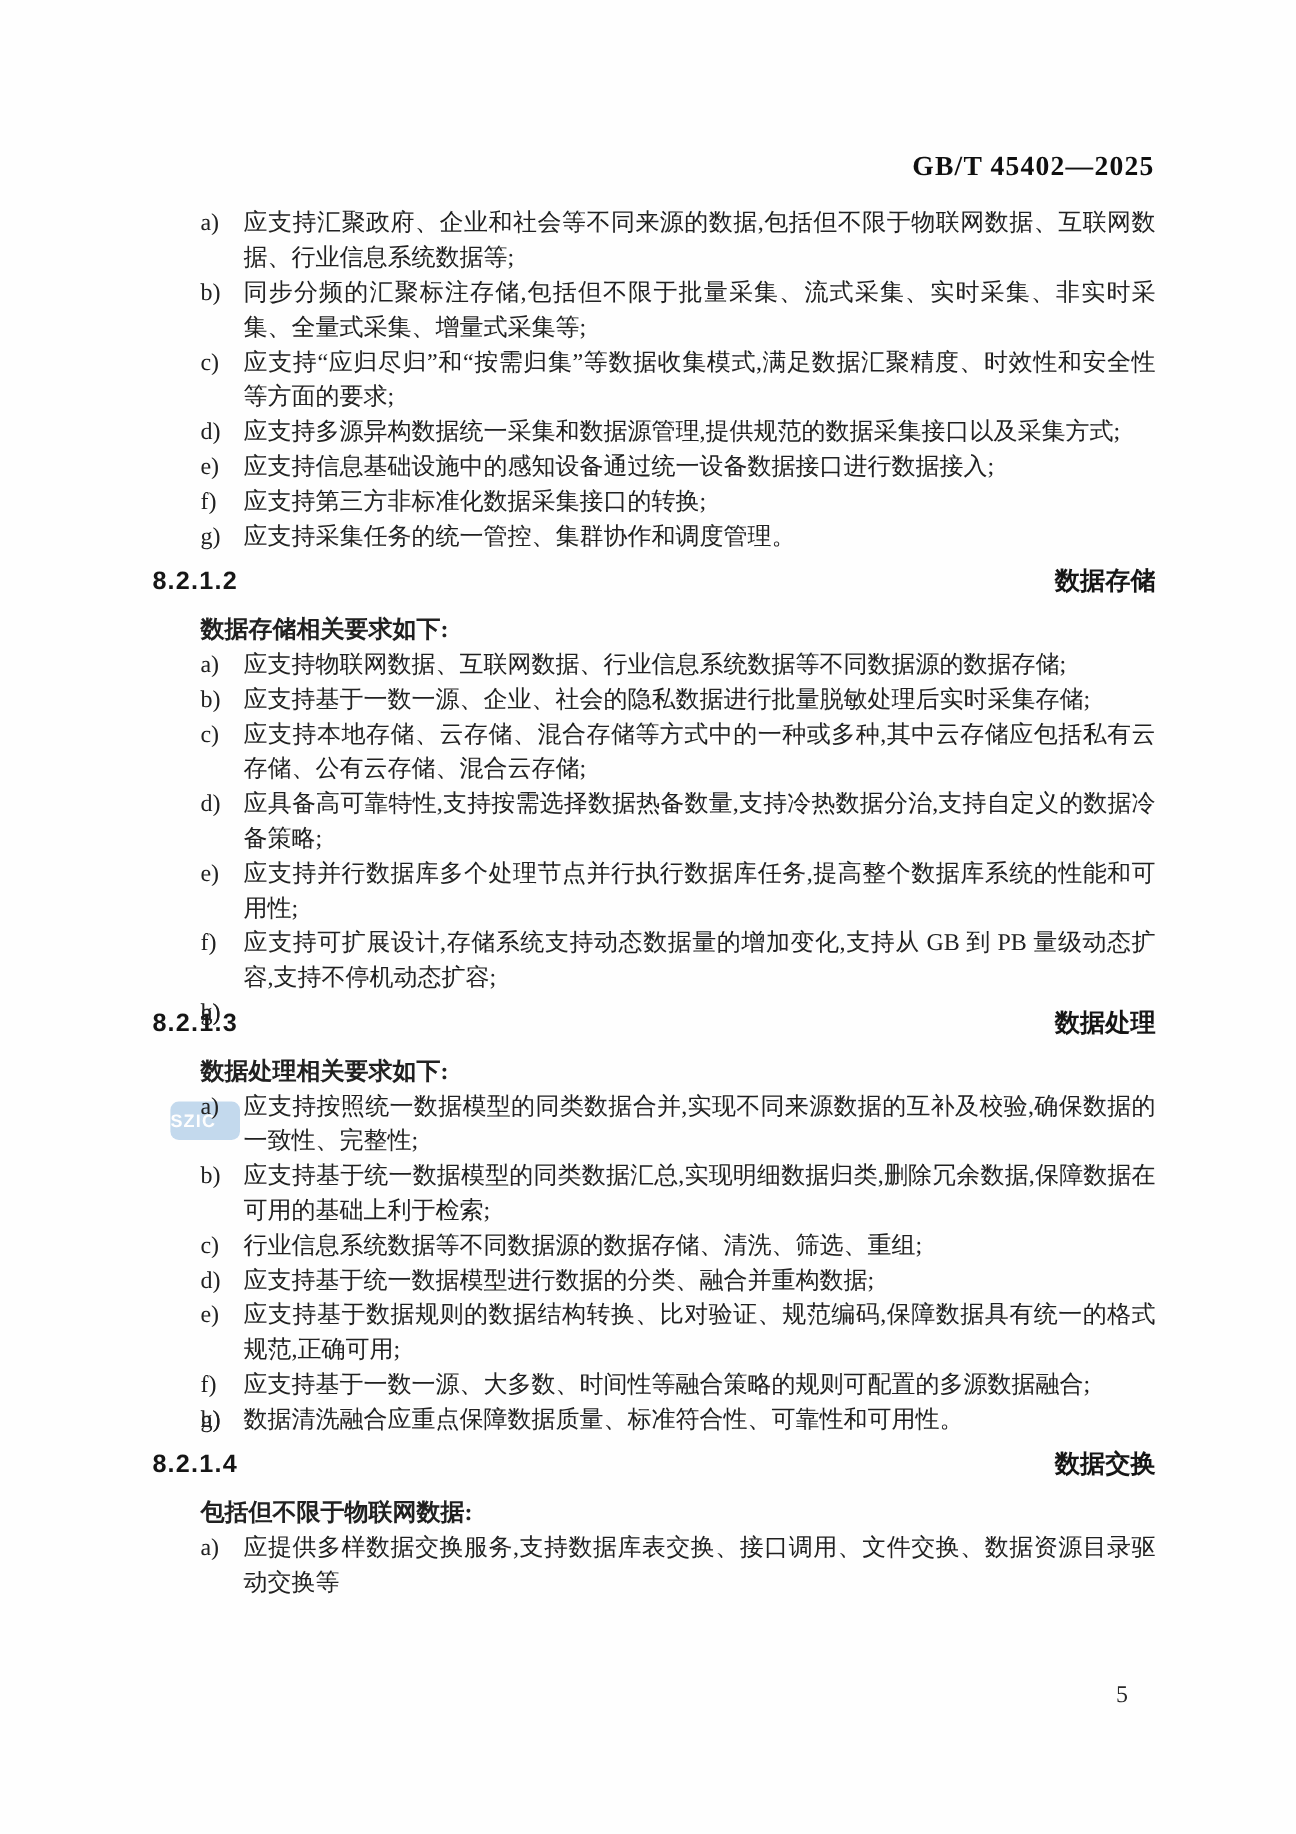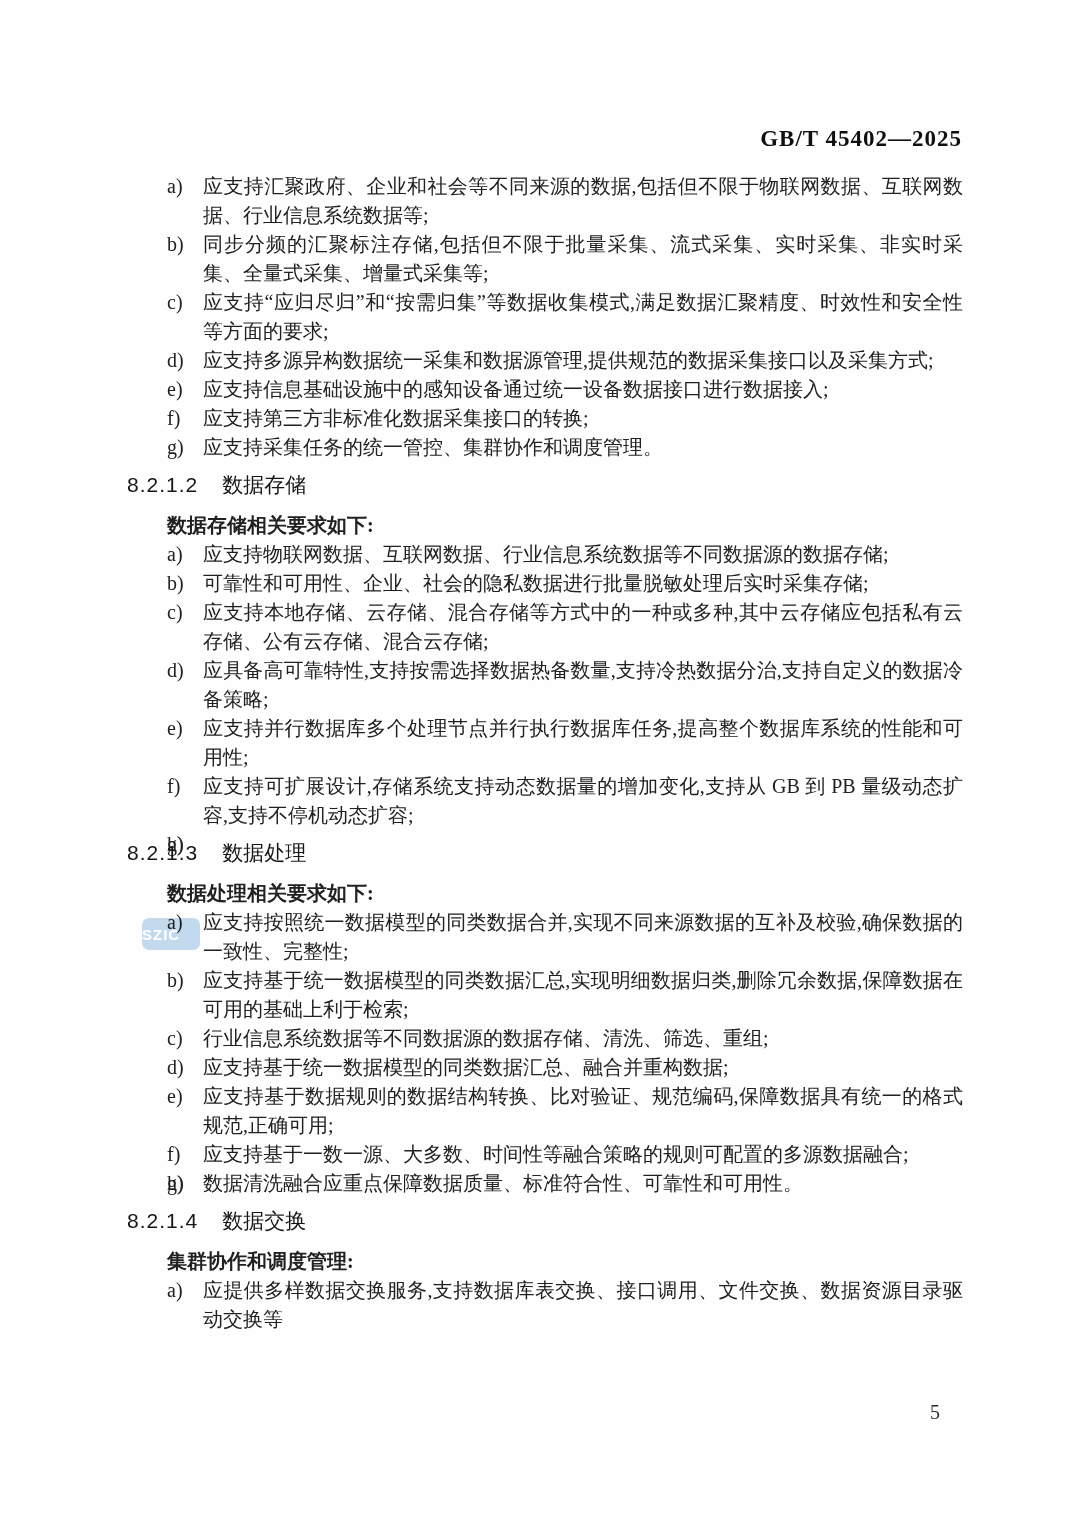--- a/index.html
+++ b/index.html
@@ -18,24 +18,24 @@
     font-weight:700;font-size:23px;letter-spacing:1px;
     color:#101010;
   }
   .content{
     position:absolute;left:127px;top:172px;width:836px;
     z-index:1;
   }
   .heading{
     display:flex;align-items:baseline;gap:24px;
     font-family:"Liberation Sans","DejaVu Sans",sans-serif;
-    font-weight:400;font-size:21px;line-height:29px;
+    font-weight:700;font-size:21px;line-height:29px;
     color:#161616;
     margin:8px 0 12px 0;
-    position:relative;z-index:1;
+    position:relative;z-index:1;justify-content:space-between;
   }
   .heading .num{letter-spacing:1px;}
   .para{
     margin:0 0 0 40px;
     font-size:20px;line-height:29px;font-weight:bold;
   }
   .list{margin:0;}
   .li{
     position:relative;
     padding-left:76px;
@@ -83,47 +83,47 @@
         <div class="li"><span class="lbl">f)</span><span class="txt">应支持第三方非标准化数据采集接口的转换;</span></div>
         <div class="li"><span class="lbl">g)</span><span class="txt">应支持采集任务的统一管控、集群协作和调度管理。</span></div>
       </div>
       <div class="heading">
         <span class="num">8.2.1.2</span>
         <span class="ttl">数据存储</span>
       </div>
       <p class="para">数据存储相关要求如下:</p>
       <div class="list">
         <div class="li"><span class="lbl">a)</span><span class="txt">应支持物联网数据、互联网数据、行业信息系统数据等不同数据源的数据存储;</span></div>
-        <div class="li"><span class="lbl">b)</span><span class="txt">可靠性和可用性、企业、社会的隐私数据进行批量脱敏处理后实时采集存储;</span></div>
+        <div class="li"><span class="lbl">b)</span><span class="txt">应支持基于一数一源、企业、社会的隐私数据进行批量脱敏处理后实时采集存储;</span></div>
         <div class="li"><span class="lbl">c)</span><span class="txt">应支持本地存储、云存储、混合存储等方式中的一种或多种,其中云存储应包括私有云存储、公有云存储、混合云存储;</span></div>
         <div class="li"><span class="lbl">d)</span><span class="txt">应具备高可靠特性,支持按需选择数据热备数量,支持冷热数据分治,支持自定义的数据冷备策略;</span></div>
         <div class="li"><span class="lbl">e)</span><span class="txt">应支持并行数据库多个处理节点并行执行数据库任务,提高整个数据库系统的性能和可用性;</span></div>
         <div class="li"><span class="lbl">f)</span><span class="txt">应支持可扩展设计,存储系统支持动态数据量的增加变化,支持从 GB 到 PB 量级动态扩容,支持不停机动态扩容;</span></div>
         <div class="li"><span class="lbl">g)</span></div>
         <div class="li"><span class="lbl">h)</span></div>
       </div>
       <div class="heading">
         <span class="num">8.2.1.3</span>
         <span class="ttl">数据处理</span>
       </div>
       <p class="para">数据处理相关要求如下:</p>
       <div class="list">
         <div class="li"><span class="lbl">a)</span><span class="txt">应支持按照统一数据模型的同类数据合并,实现不同来源数据的互补及校验,确保数据的一致性、完整性;</span></div>
         <div class="li"><span class="lbl">b)</span><span class="txt">应支持基于统一数据模型的同类数据汇总,实现明细数据归类,删除冗余数据,保障数据在可用的基础上利于检索;</span></div>
         <div class="li"><span class="lbl">c)</span><span class="txt">行业信息系统数据等不同数据源的数据存储、清洗、筛选、重组;</span></div>
-        <div class="li"><span class="lbl">d)</span><span class="txt">应支持基于统一数据模型的同类数据汇总、融合并重构数据;</span></div>
+        <div class="li"><span class="lbl">d)</span><span class="txt">应支持基于统一数据模型进行数据的分类、融合并重构数据;</span></div>
         <div class="li"><span class="lbl">e)</span><span class="txt">应支持基于数据规则的数据结构转换、比对验证、规范编码,保障数据具有统一的格式规范,正确可用;</span></div>
         <div class="li"><span class="lbl">f)</span><span class="txt">应支持基于一数一源、大多数、时间性等融合策略的规则可配置的多源数据融合;</span></div>
         <div class="li"><span class="lbl">g)</span></div>
         <div class="li"><span class="lbl">h)</span><span class="txt">数据清洗融合应重点保障数据质量、标准符合性、可靠性和可用性。</span></div>
       </div>
       <div class="heading">
         <span class="num">8.2.1.4</span>
         <span class="ttl">数据交换</span>
       </div>
-      <p class="para">集群协作和调度管理:</p>
+      <p class="para">包括但不限于物联网数据:</p>
       <div class="list">
         <div class="li"><span class="lbl">a)</span><span class="txt">应提供多样数据交换服务,支持数据库表交换、接口调用、文件交换、数据资源目录驱动交换等</span></div>
       </div>
     </main>
 
   <div class="page-number">5</div>
 </div>
 
 </body></html>

